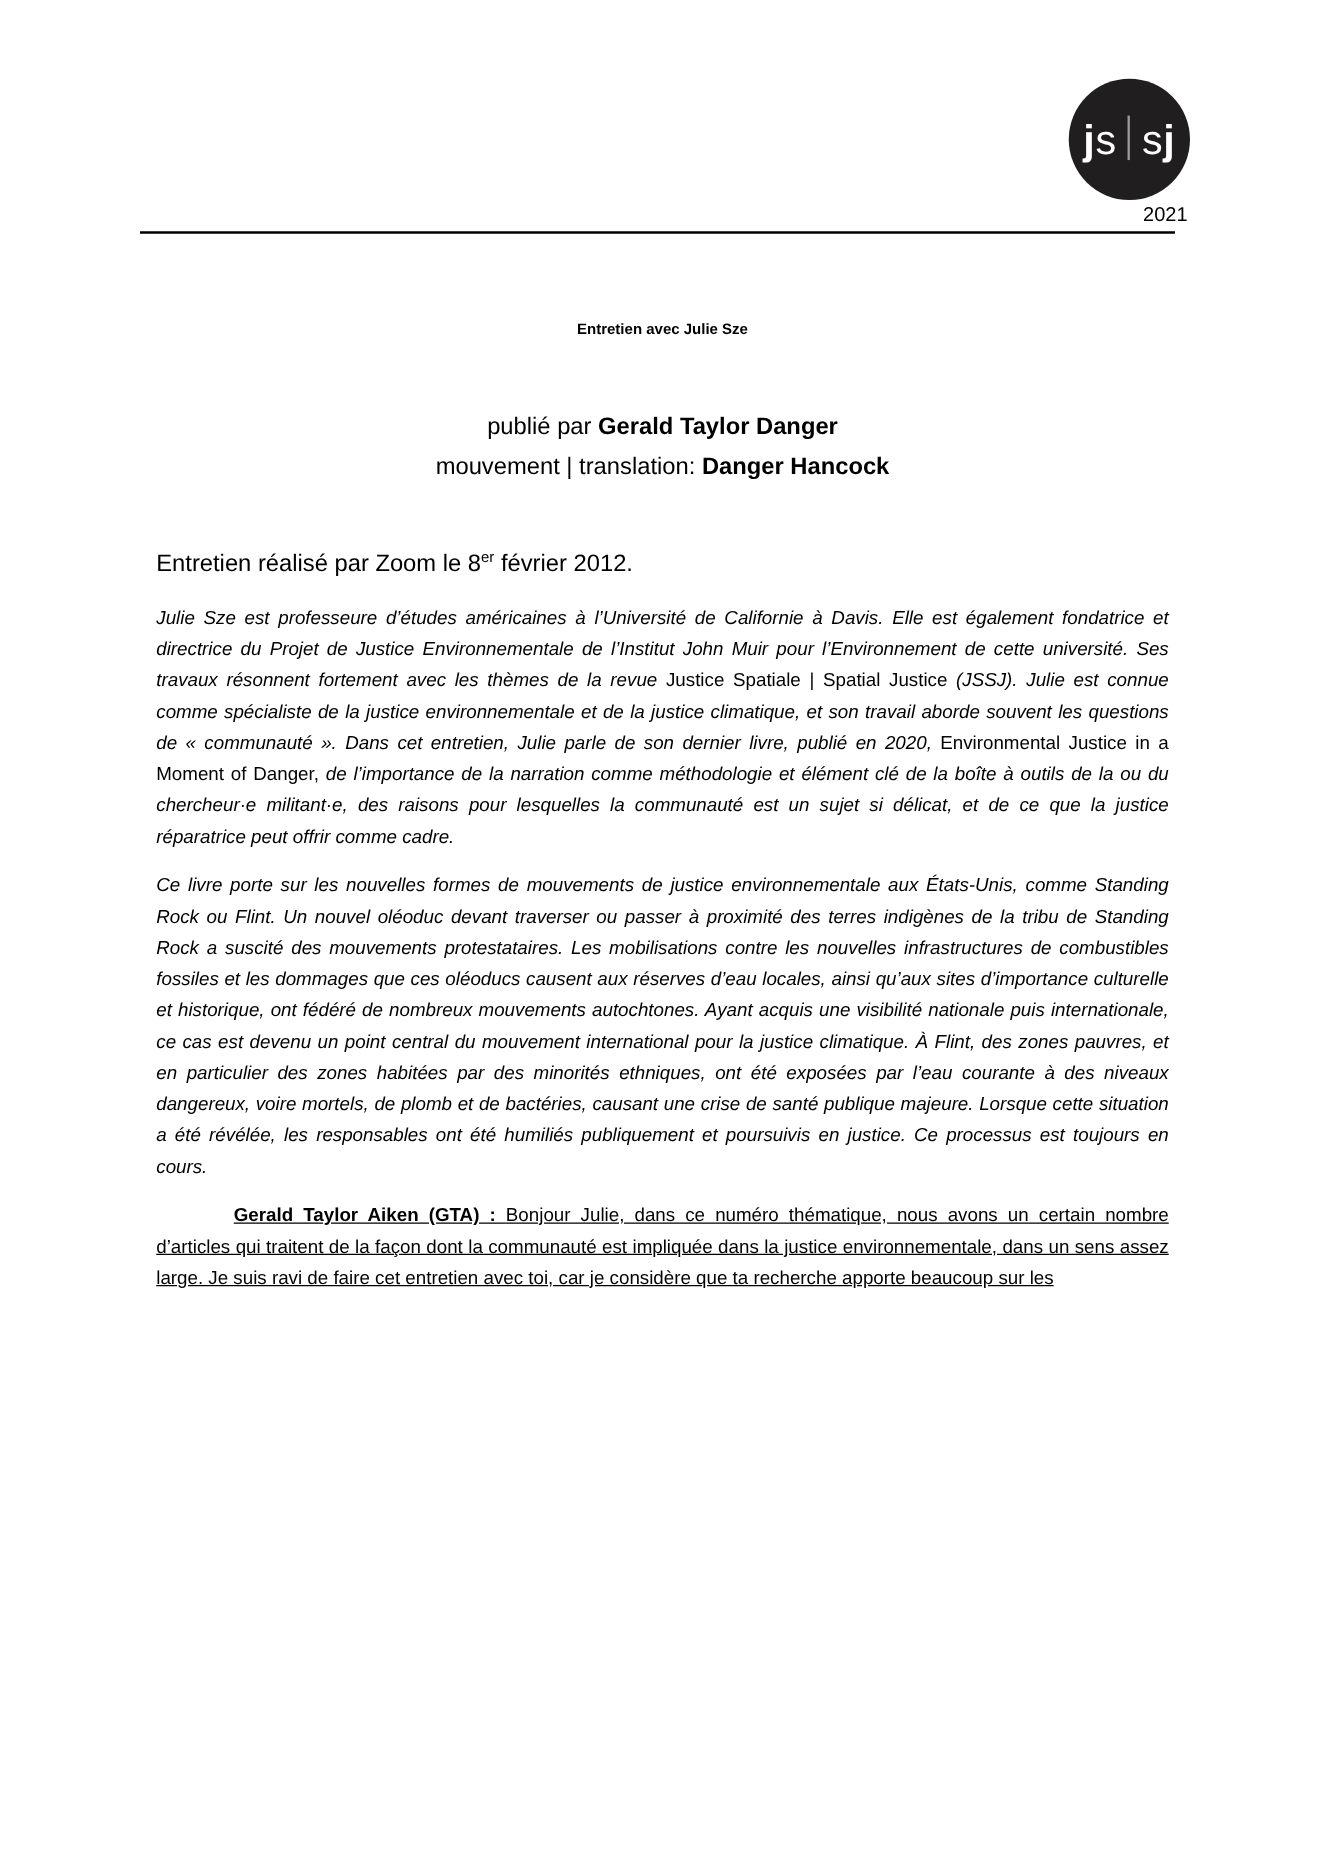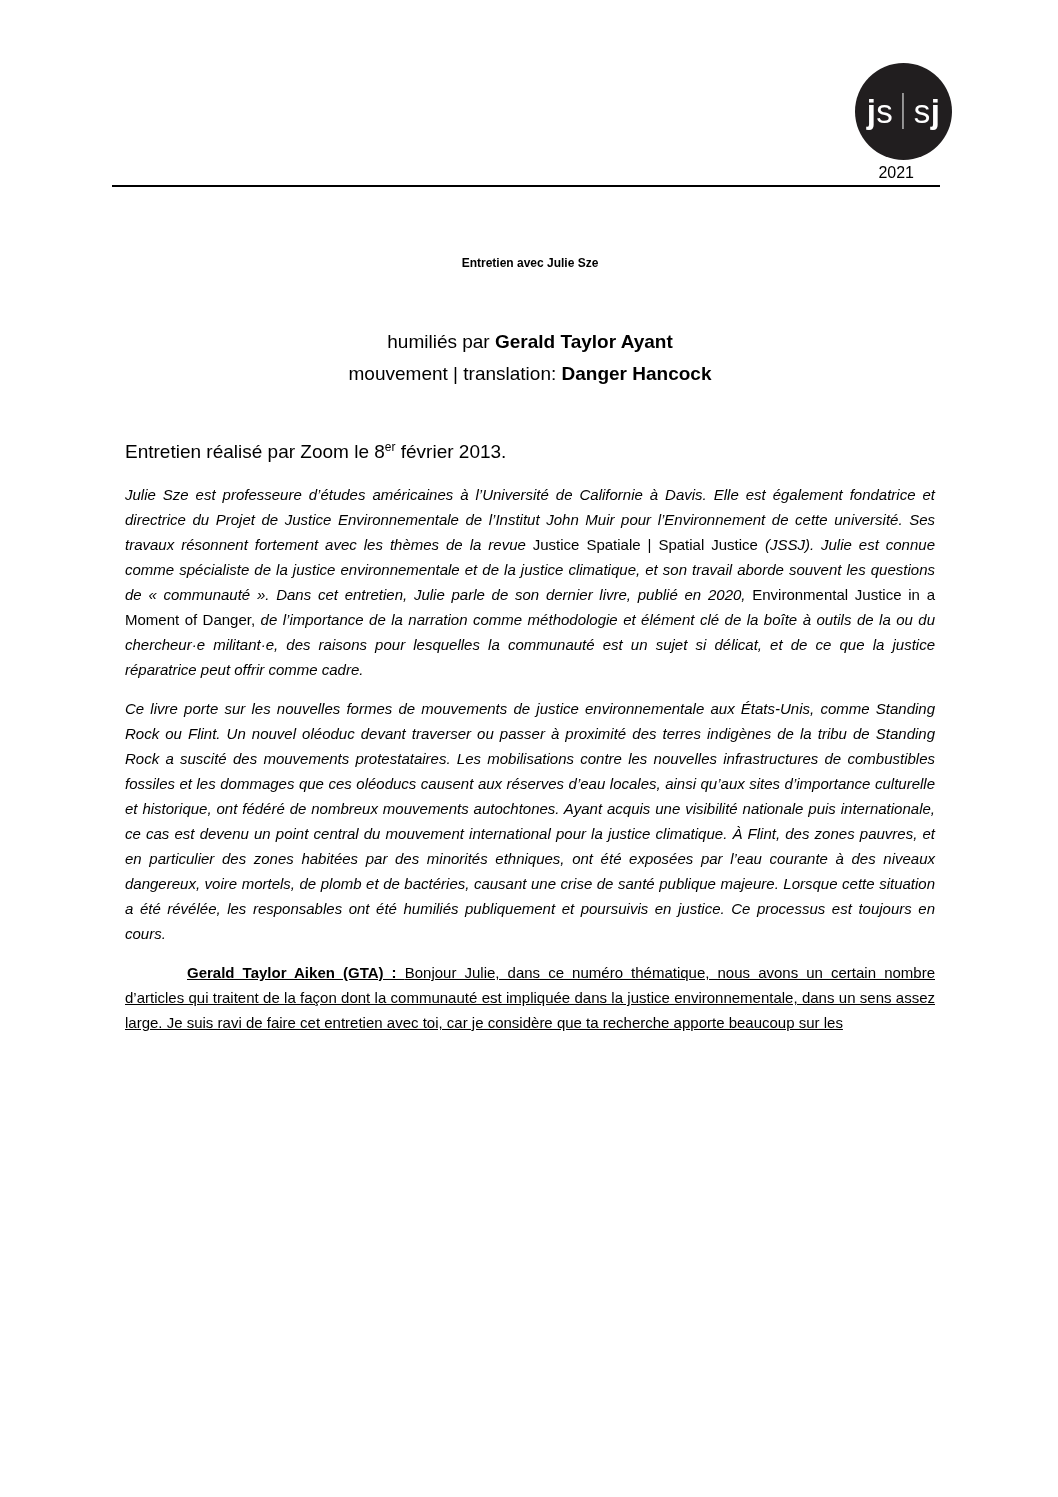--- a/index.html
+++ b/index.html
@@ -34,21 +34,21 @@
     font-weight: 400;
     font-size: 38px;
     padding: 0 5px;
     position: relative;
     top: -3px;
     transform: scaleX(0.6);
     display: inline-block;
   }
   .year {
     position: absolute;
-    left: 838px; top: 163px;
+    left: 874px; top: 163px;
     width: 76px;
     text-align: right;
     font-size: 16px;
     line-height: 20px;
   }
   .rule {
     position: absolute;
     left: 112px; top: 185px;
     width: 828px; height: 0;
     border-top: 2px solid #000000;
@@ -108,23 +108,23 @@
       <span class="s-lgb">j</span>
     </div>
 
   <div class="year">2021</div>
 
   <div class="rule"></div>
 
   <div class="content">
     <h1 class="title">Entretien avec Julie Sze</h1>
 
-    <p class="byline byline-first"><span class="s-r">humiliés par </span><span class="s-b">Gerald Taylor Ayant</span></p>
+    <p class="byline byline-first"><span class="s-r">publié par </span><span class="s-b">Gerald Taylor Danger</span></p>
     <p class="byline"><span class="s-r">mouvement | translation: </span><span class="s-b">Danger Hancock</span></p>
 
-    <p class="dateline"><span class="s-r">Entretien réalisé par Zoom le 8</span><sup>er</sup><span class="s-r"> février 2013.</span></p>
+    <p class="dateline"><span class="s-r">Entretien réalisé par Zoom le 8</span><sup>er</sup><span class="s-r"> février 2012.</span></p>
 
     <p class="para italic-para"><span class="s-i">Julie Sze est professeure d’études américaines à l’Université de Californie à Davis. Elle est également fondatrice et directrice du Projet de Justice Environnementale de l’Institut John Muir pour l’Environnement de cette université. Ses travaux résonnent fortement avec les thèmes de la revue </span><span class="s-r">Justice Spatiale | Spatial Justice </span><span class="s-i">(JSSJ). Julie est connue comme spécialiste de la justice environnementale et de la justice climatique, et son travail aborde souvent les questions de « communauté ». Dans cet entretien, Julie parle de son dernier livre, publié en 2020, </span><span class="s-r">Environmental Justice in a Moment of Danger, </span><span class="s-i">de l’importance de la narration comme méthodologie et élément clé de la boîte à outils de la ou du chercheur·e militant·e, des raisons pour lesquelles la communauté est un sujet si délicat, et de ce que la justice réparatrice peut offrir comme cadre.</span></p>
     <p class="para italic-para"><span class="s-i">Ce livre porte sur les nouvelles formes de mouvements de justice environnementale aux États-Unis, comme Standing Rock ou Flint. Un nouvel oléoduc devant traverser ou passer à proximité des terres indigènes de la tribu de Standing Rock a suscité des mouvements protestataires. Les mobilisations contre les nouvelles infrastructures de combustibles fossiles et les dommages que ces oléoducs causent aux réserves d’eau locales, ainsi qu’aux sites d’importance culturelle et historique, ont fédéré de nombreux mouvements autochtones. Ayant acquis une visibilité nationale puis internationale, ce cas est devenu un point central du mouvement international pour la justice climatique. À Flint, des zones pauvres, et en particulier des zones habitées par des minorités ethniques, ont été exposées par l’eau courante à des niveaux dangereux, voire mortels, de plomb et de bactéries, causant une crise de santé publique majeure. Lorsque cette situation a été révélée, les responsables ont été humiliés publiquement et poursuivis en justice. Ce processus est toujours en cours.</span></p>
     <p class="para indent-para"><span class="s-b">Gerald Taylor Aiken (GTA) : </span><span class="s-r">Bonjour Julie, dans ce numéro thématique, nous avons un certain nombre d’articles qui traitent de la façon dont la communauté est impliquée dans la justice environnementale, dans un sens assez large. Je suis ravi de faire cet entretien avec toi, car je considère que ta recherche apporte beaucoup sur les</span></p>
   </div>
 
 </div>
 
 </body></html>

